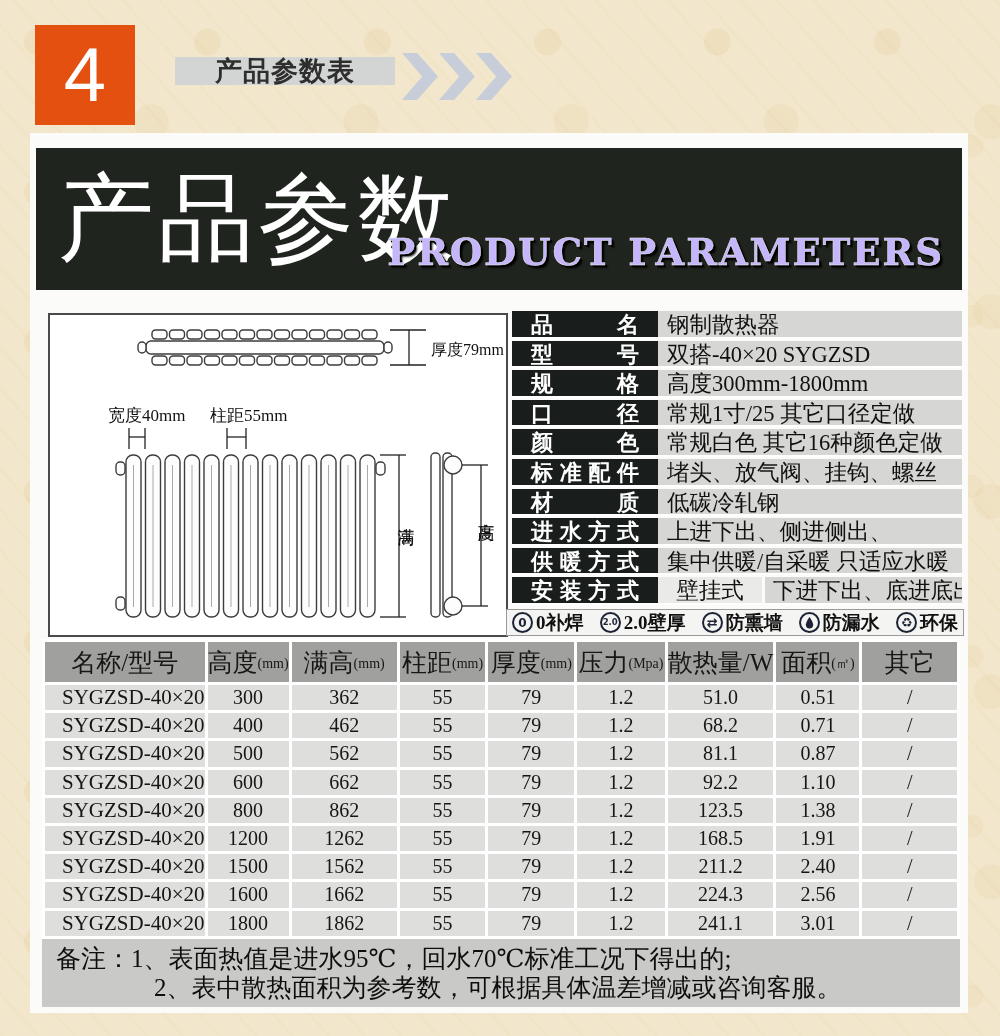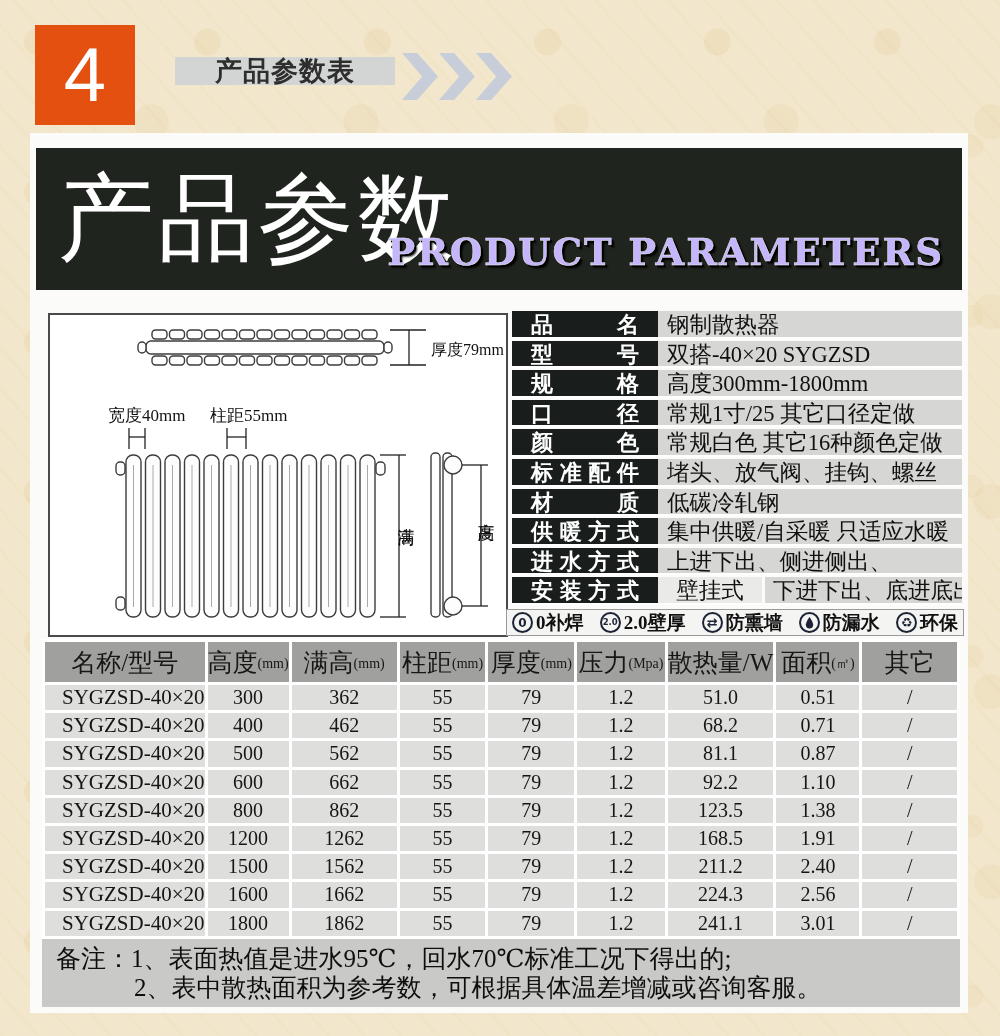--- a/index.html
+++ b/index.html
@@ -125,21 +125,21 @@
     font-size:20px; font-family:"Liberation Serif","DejaVu Serif",serif; white-space:nowrap;
   }
   .td.first{ justify-content:flex-start; padding-left:17px; font-size:21px; }
 
   
   .note-box{
     position:absolute; left:12px; top:806px; width:918px; height:68px;
     background:#c9c9c7; color:#0e0e0e; padding:5px 0 0 14px;
     font-family:"Liberation Serif","DejaVu Serif",serif; font-size:25px; line-height:29px;
   }
-  .note-line2{ margin-left:78px; }
+  .note-line2{ margin-left:98px; }
 </style>
 </head>
 <body>
 
 <div class="page">
 
   <div class="badge-number">4</div>
   <div class="section-bar">产品参数表</div>
   <div class="chevrons">
     <div class="chev"></div>
@@ -286,26 +286,26 @@
         </div>
       <div class="spec-row">
           <div class="spec-label">标准配件</div>
           <div class="spec-value">堵头、放气阀、挂钩、螺丝</div>
         </div>
       <div class="spec-row">
           <div class="spec-label">材 质</div>
           <div class="spec-value">低碳冷轧钢</div>
         </div>
       <div class="spec-row">
+          <div class="spec-label">进水方式</div>
+          <div class="spec-value">上进下出、侧进侧出、</div>
+        </div>
+      <div class="spec-row">
           <div class="spec-label">供暖方式</div>
           <div class="spec-value">集中供暖/自采暖 只适应水暖</div>
-        </div>
-      <div class="spec-row">
-          <div class="spec-label">进水方式</div>
-          <div class="spec-value">上进下出、侧进侧出、</div>
         </div>
       <div class="spec-row">
           <div class="spec-label">安装方式</div>
           <div class="spec-value-a">壁挂式</div>
           <div class="spec-value-b">下进下出、底进底出</div>
         </div>
     </div>
 
     <div class="features-bar">
       <div class="feature">

